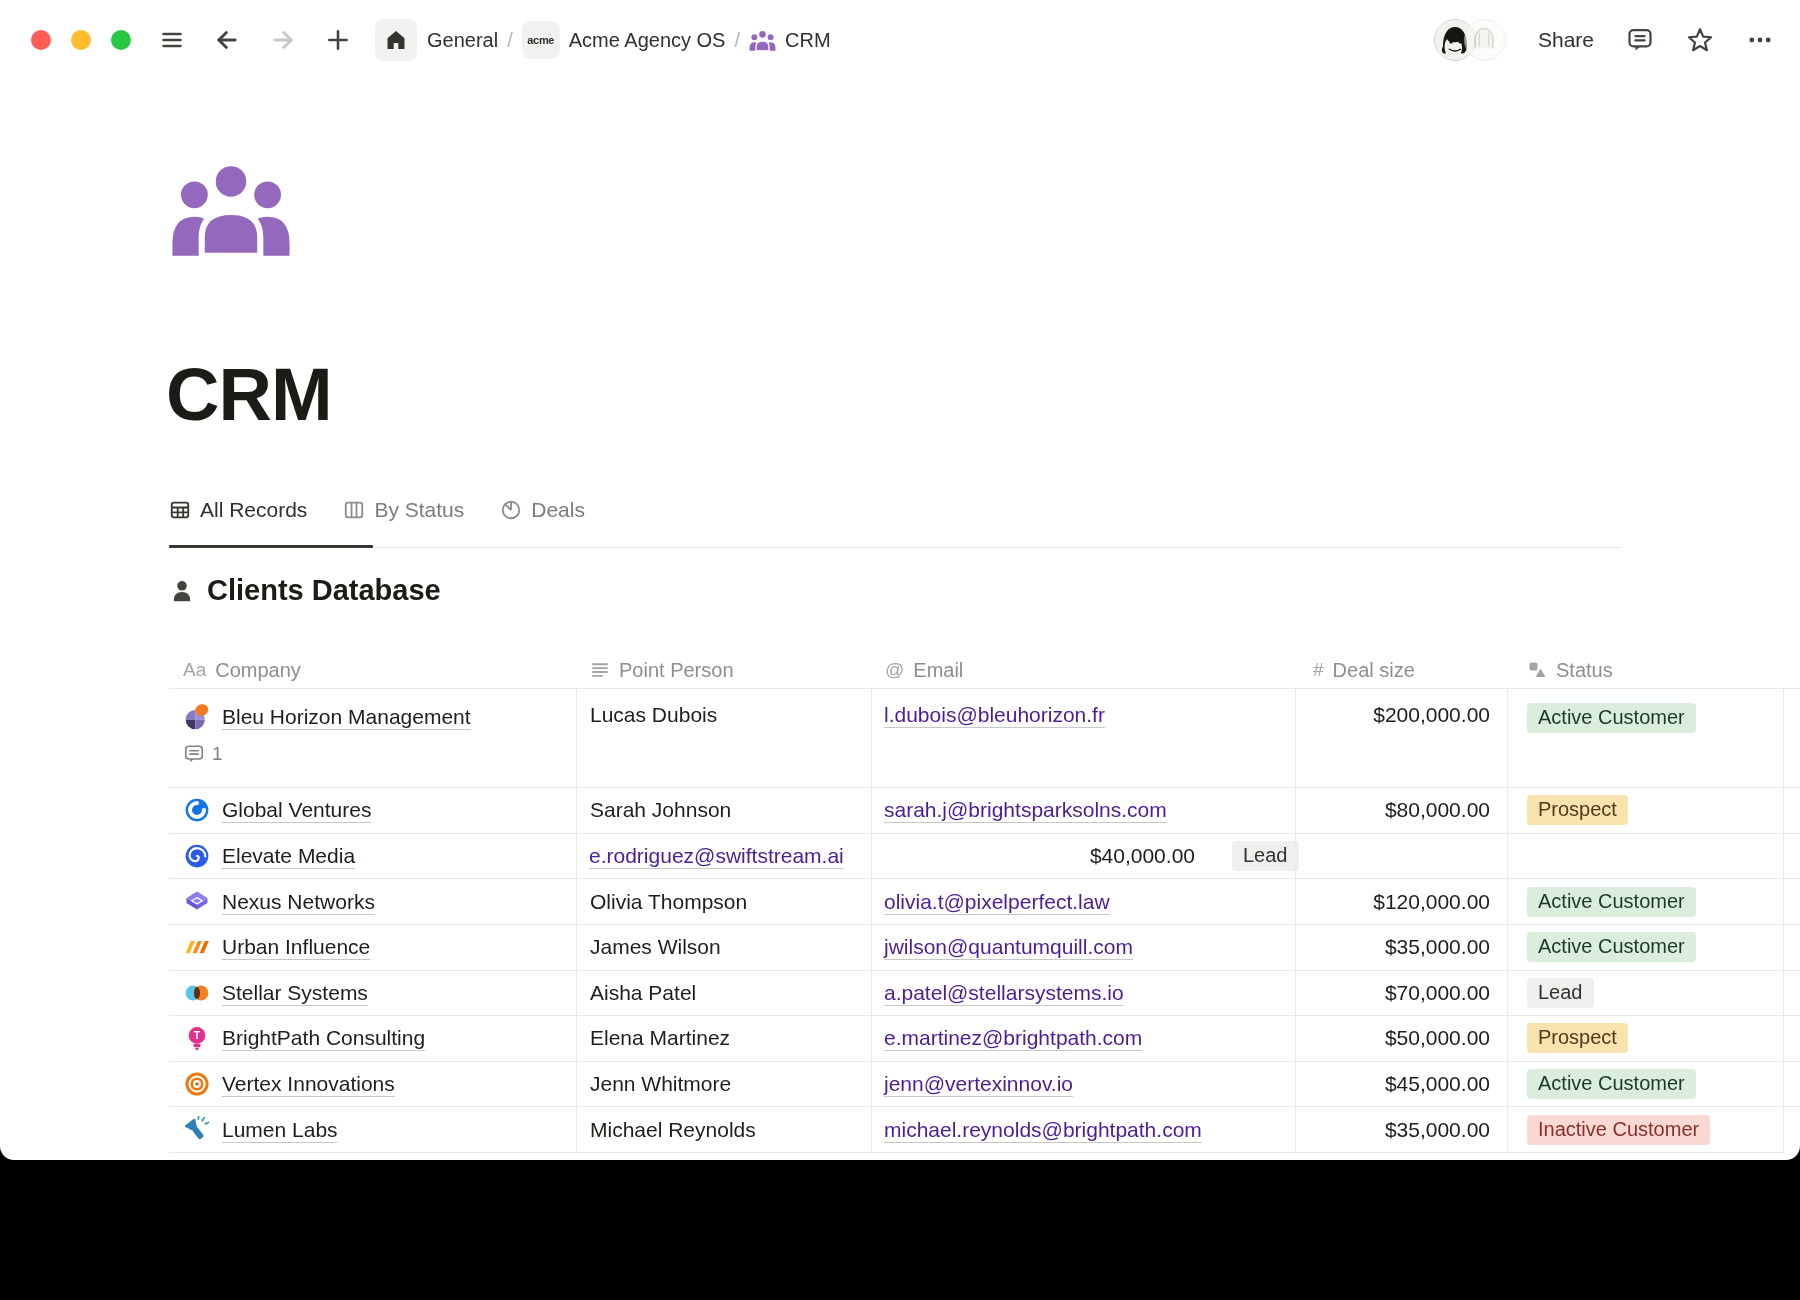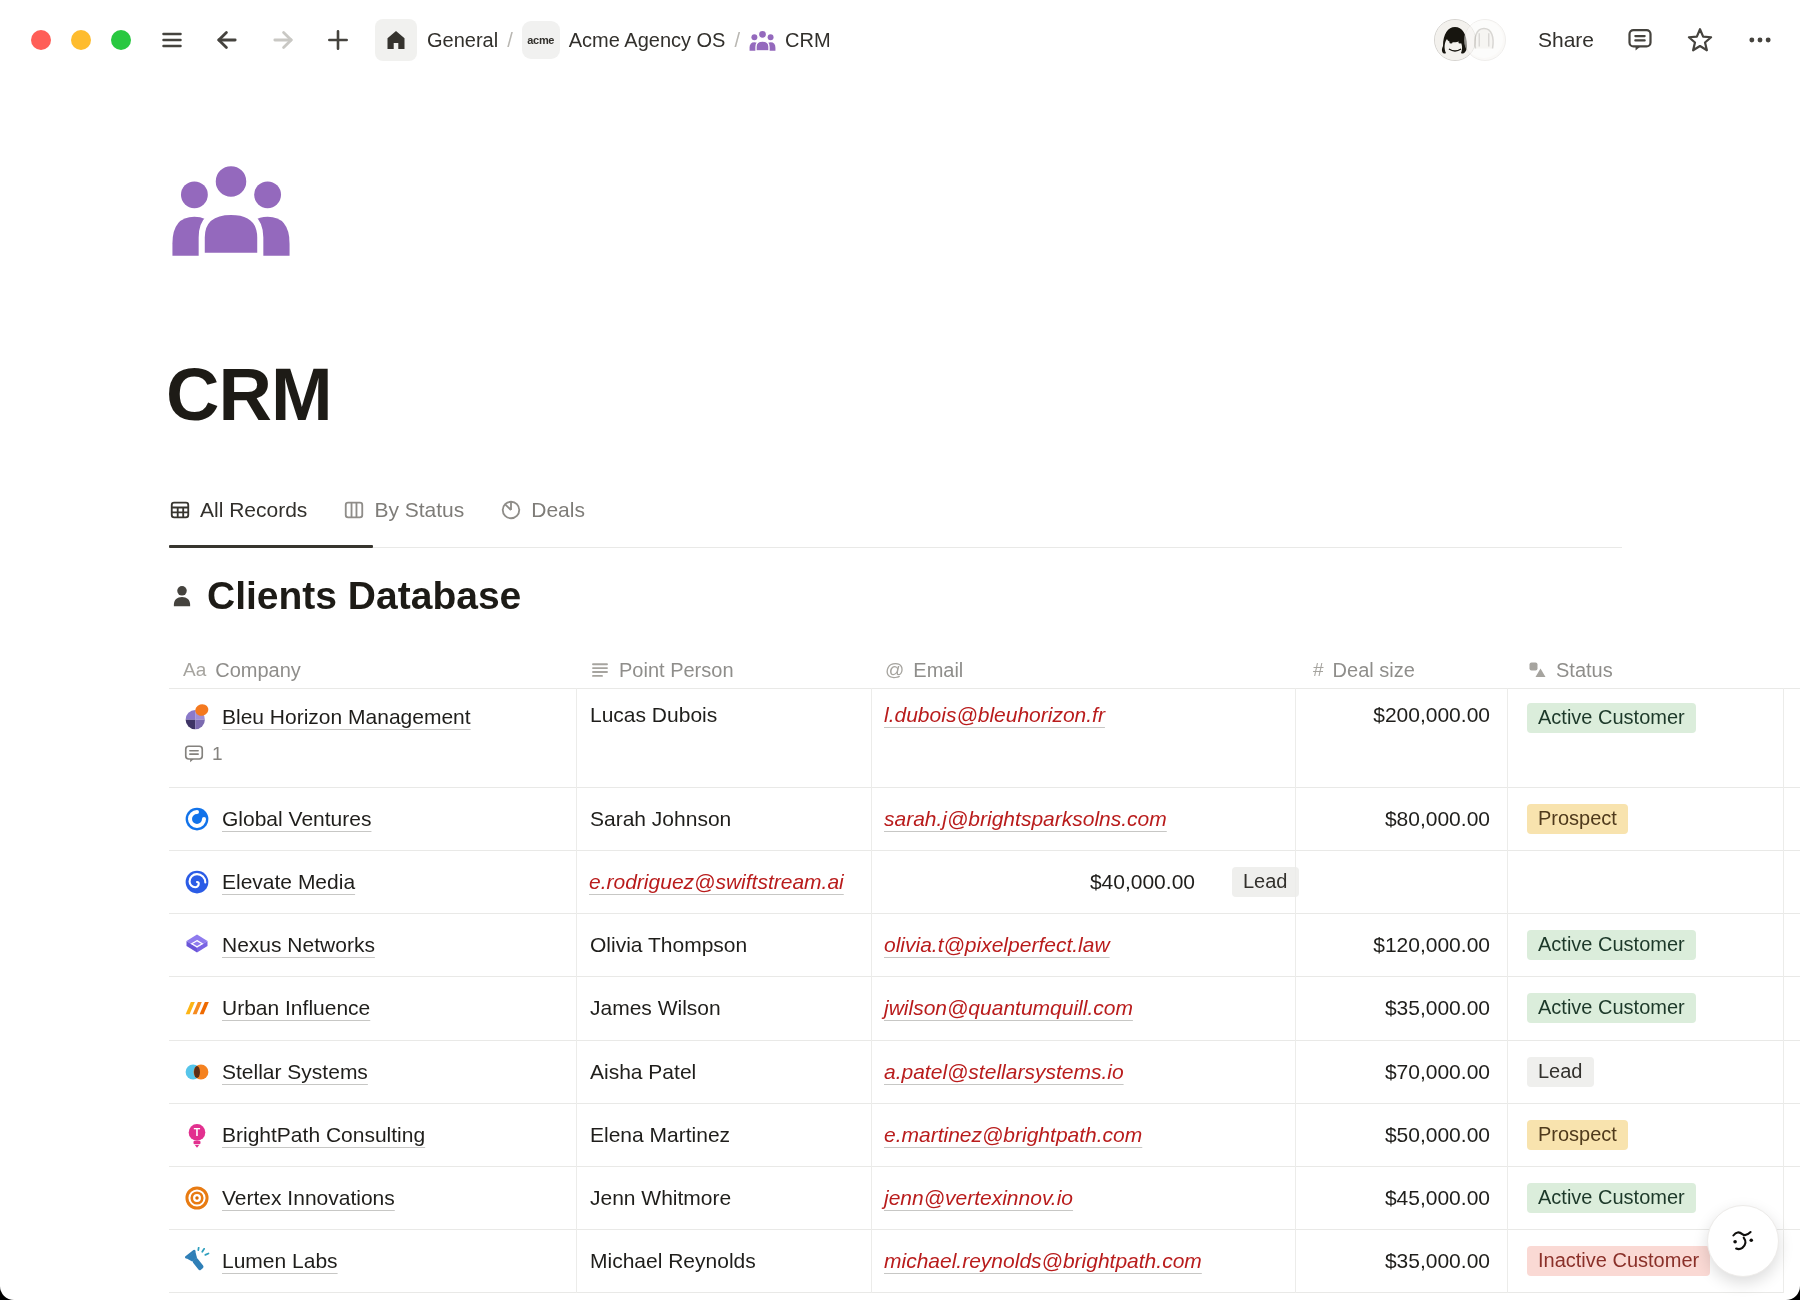--- a/index.html
+++ b/index.html
@@ -1,16 +1,16 @@
 <!DOCTYPE html>
 <html><head>
 <meta charset="utf-8">
 <style>
   html,body{margin:0;padding:0;background:#000;}
-  #app{position:relative;width:1800px;height:1300px;background:#fff;overflow:hidden;
+  #app{position:relative;width:1800px;height:1160px;background:#fff;overflow:hidden;
        font-family:"Liberation Sans",sans-serif;color:#201E1B;}
   svg{display:block}
   
   .topbar{position:absolute;left:0;top:0;right:0;height:80px;display:flex;align-items:center;background:#fff;}
   .tl-group{display:flex;gap:20px;margin-left:31px;}
   .tl{width:20px;height:20px;border-radius:50%;}
   .tl.red{background:#FF5E57}.tl.yellow{background:#FEBC2E}.tl.green{background:#28C840}
   .nav-ic{margin-left:28px;cursor:pointer;display:flex;align-items:center;justify-content:center;}
   .home-chip{margin-left:24px;width:42px;height:42px;border-radius:8px;background:#F1F1EF;display:flex;align-items:center;justify-content:center;cursor:pointer;}
   .crumbs{display:flex;align-items:center;margin-left:10px;font-size:20px;color:#32302C;gap:9px;white-space:nowrap;}
@@ -23,42 +23,42 @@
   .avatar.ghost{margin-left:-12px;opacity:.55;border-color:#E3E1DD;}
   .share{font-size:21px;color:#32302C;cursor:pointer;}
   
   .page-icon{position:absolute;left:170px;top:158px;cursor:pointer;}
   .page-title{position:absolute;left:166px;top:352px;font-size:74px;font-weight:700;letter-spacing:-1px;color:#1D1B16;}
   .tabs{position:absolute;left:169px;top:498px;display:flex;gap:36px;align-items:flex-start;font-size:21px;}
   .tab{display:flex;align-items:center;gap:9px;cursor:pointer;color:#7E7C78;padding-bottom:4px;}
   .tab.active{color:#32302C;font-weight:500;}
   .tabs-divider{position:absolute;left:169px;top:547px;width:1453px;height:1px;background:#E9E9E7;}
   .tab-underline{position:absolute;left:169px;top:544.5px;width:204px;height:3.5px;background:#37352F;border-radius:1px;}
-  .db-title{position:absolute;left:169px;top:574px;display:flex;align-items:center;gap:12px;font-size:39px;font-weight:700;color:#1D1B16;}
+  .db-title{position:absolute;left:169px;top:574px;display:flex;align-items:center;gap:12px;font-size:29px;font-weight:700;color:#1D1B16;}
   
   .thead{position:absolute;left:169px;top:652px;right:0;height:36px;display:flex;color:#8F8E8B;font-size:20px;}
   .th{display:flex;align-items:center;gap:9px;box-sizing:border-box;padding-left:14px;cursor:pointer;}
   .th .glyph{color:#A6A49F;font-size:19px;}
   .w-company{width:407px}.w-person{width:295px}.w-email{width:424px}.w-deal{width:212px}.w-status{width:276px}
   .th.w-deal{padding-left:18px}.th.w-status{padding-left:20px}
   .tbody{position:absolute;left:169px;top:688px;right:0;bottom:7px;display:flex;flex-direction:column;border-top:1px solid #E9E9E7;}
   .tr{display:flex;border-bottom:1px solid #E9E9E7;box-sizing:border-box;flex:1 1 62px;}
   .tr.first{flex:0 0 99px;}
   .td{box-sizing:border-box;display:flex;align-items:center;font-size:21px;color:#1F1E1B;overflow:hidden;}
   .td.company{width:407px;padding:0 12px 0 14px;}
   .tr.first .td{align-items:flex-start;padding-top:14px;}
   .td.person{width:295px;padding-left:14px;}
   .td.email{width:424px;padding-left:13px;}
   .td.deal{width:212px;justify-content:flex-end;padding-right:17px;}
   .td.status{width:276px;padding-left:20px;}
   .company-inner{display:flex;flex-direction:column;gap:12px;}
   .company-line{display:flex;align-items:center;gap:11px;}
   .cicon{width:28px;height:28px;flex:0 0 28px;}
   .cname{font-weight:500;color:#1F1E1B;cursor:pointer;text-decoration:underline;text-decoration-color:rgba(55,53,47,.28);text-decoration-thickness:1px;text-underline-offset:4.5px;white-space:nowrap;}
-  .email a, .email-text{color:#b91c1c;cursor:pointer;text-decoration:underline;text-decoration-color:rgba(55,53,47,.28);text-decoration-thickness:1px;text-underline-offset:4.5px;white-space:nowrap;font-style:italic;}
+  .email a, .email-text{color:#4c1d95;cursor:pointer;text-decoration:underline;text-decoration-color:rgba(55,53,47,.28);text-decoration-thickness:1px;text-underline-offset:4.5px;white-space:nowrap;}
   .comment-line{display:flex;align-items:center;gap:7px;color:#84827E;font-size:19px;cursor:pointer;}
   .badge{display:inline-block;padding:3px 11px 4px;border-radius:4px;font-size:20px;white-space:nowrap;}
   .badge[data-status="green"]{background:#DBEDDB;color:#1C3829;}
   .badge[data-status="yellow"]{background:#F8E3AE;color:#4F3A1C;}
   .badge[data-status="gray"]{background:#EFEFED;color:#33312D;}
   .badge[data-status="red"]{background:#FAD9D4;color:#8A3029;}
   .vline{position:absolute;top:688px;bottom:7px;width:1px;background:#ECECEA;}
   
   .ai-btn{position:absolute;left:1707px;top:1205px;width:70px;height:70px;border-radius:50%;background:#fff;
           border:1px solid #EDEBE9;box-shadow:0 6px 16px rgba(0,0,0,.14);display:flex;align-items:center;justify-content:center;cursor:pointer;z-index:20;}

